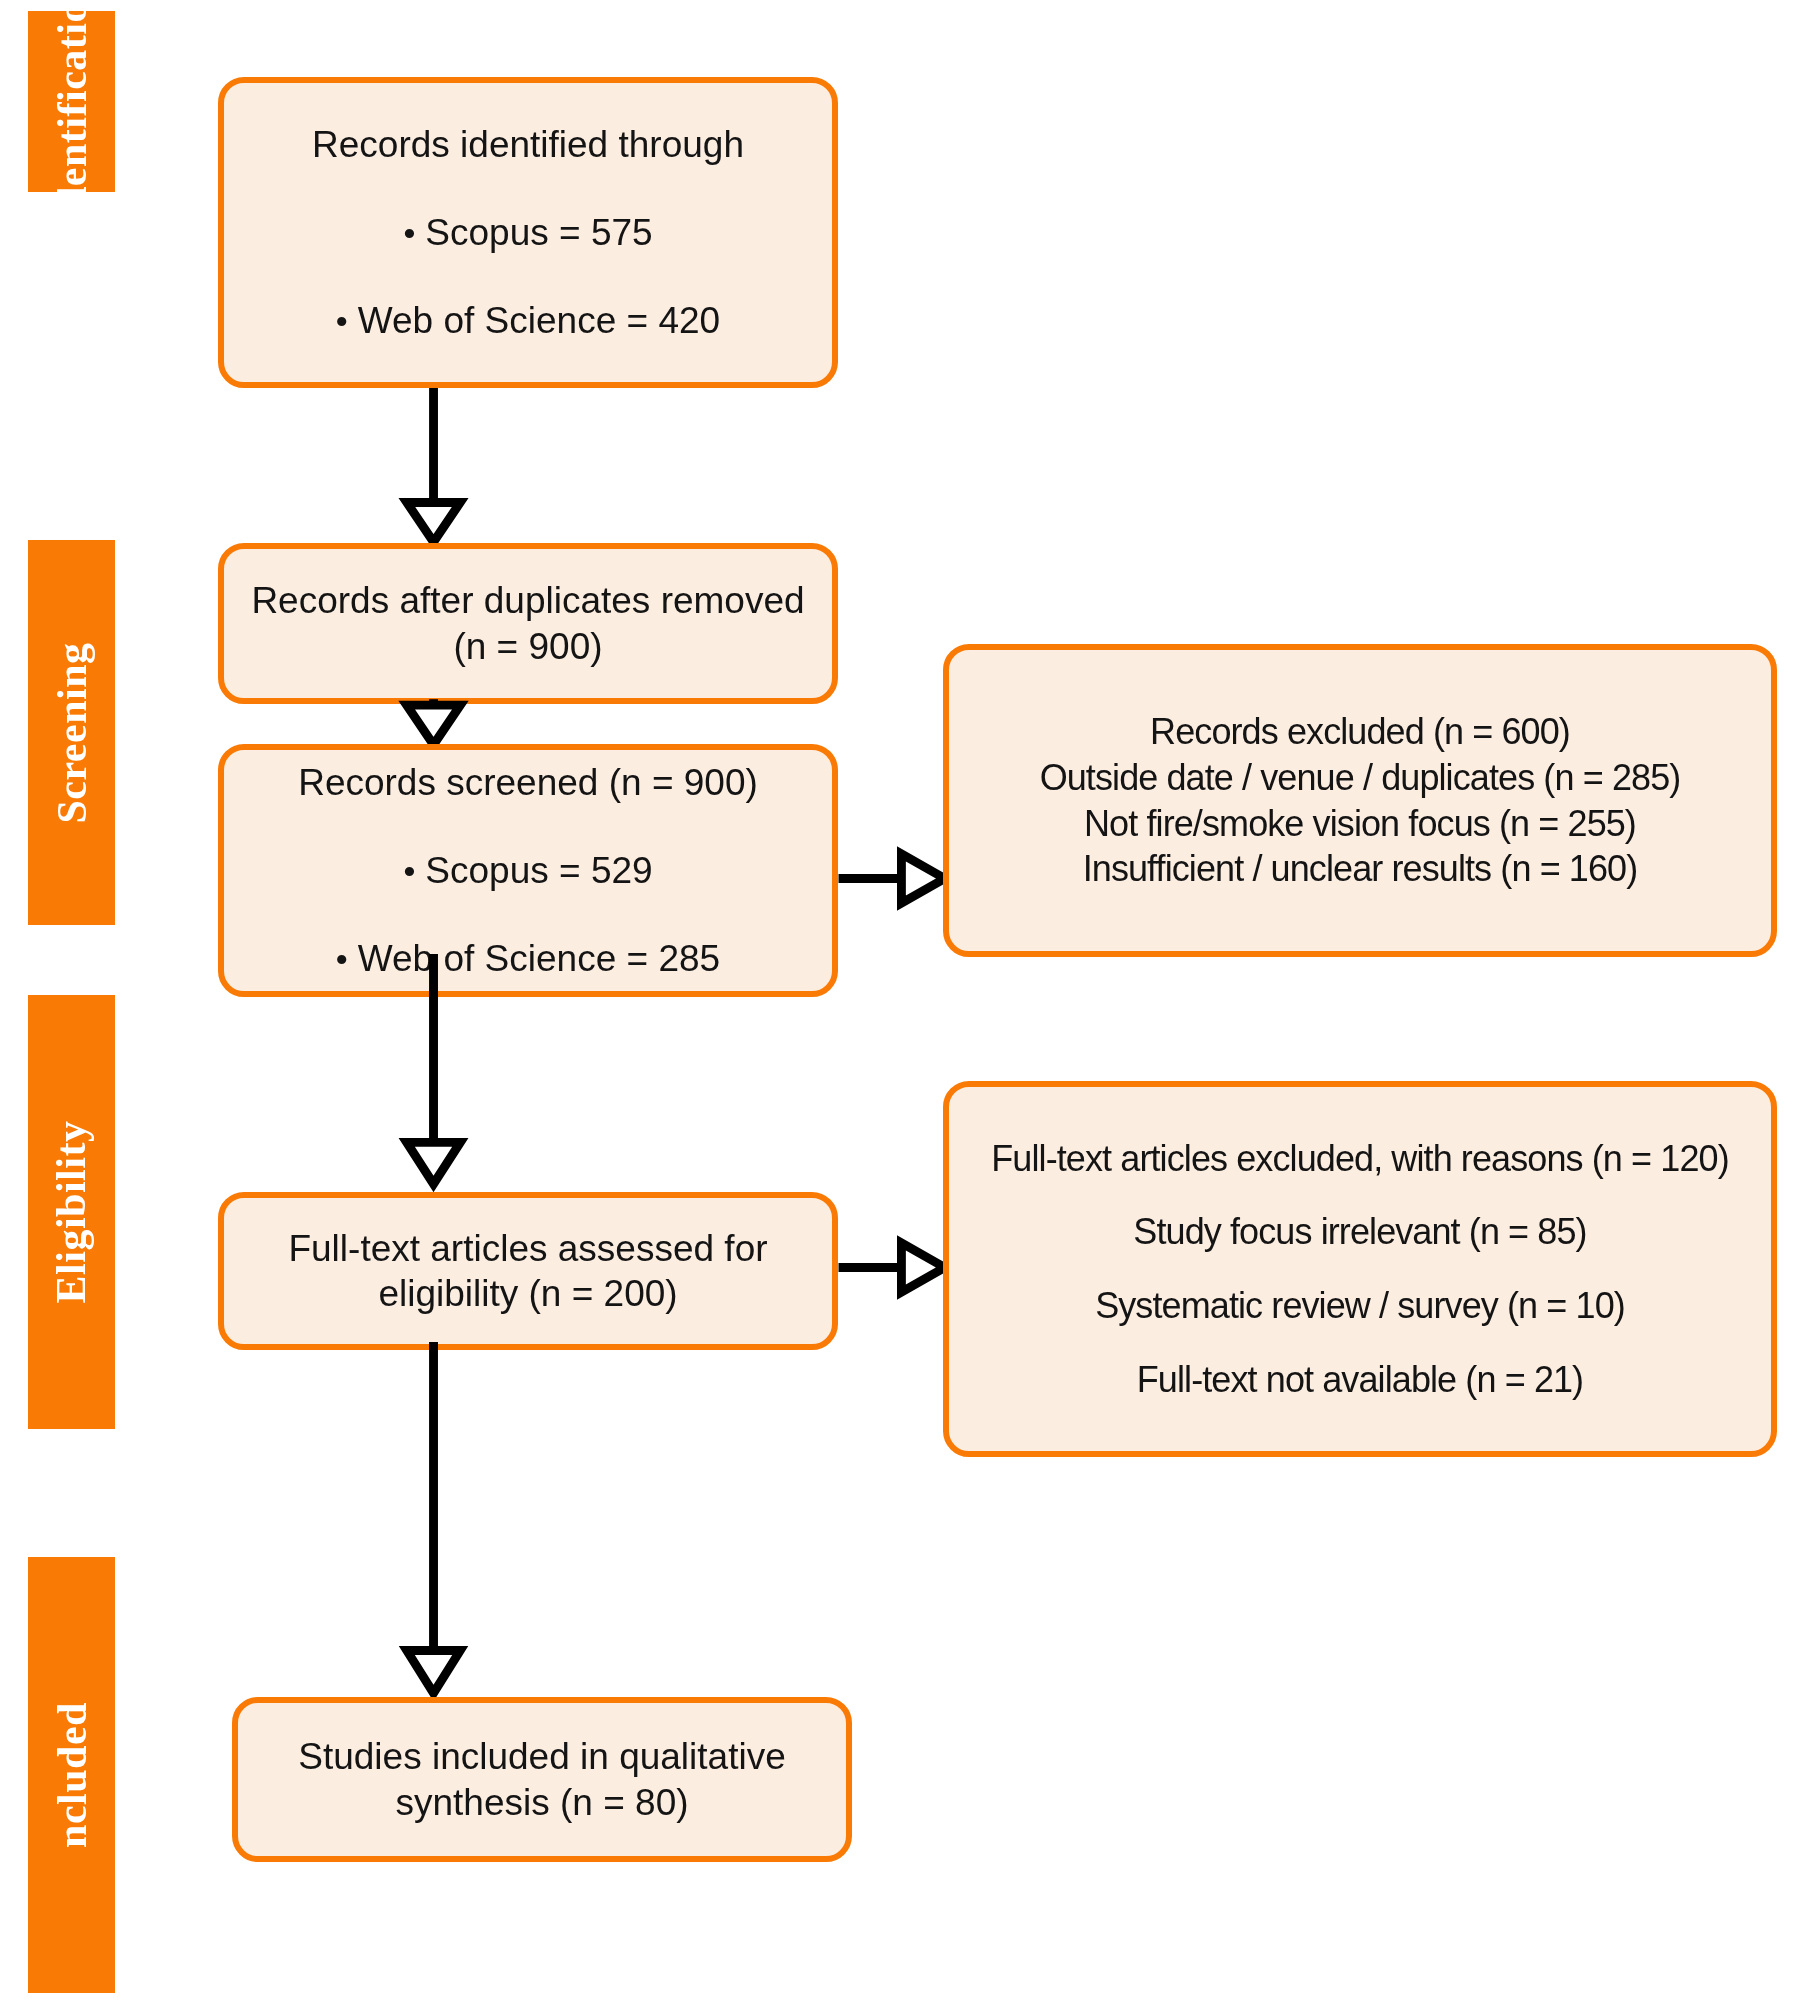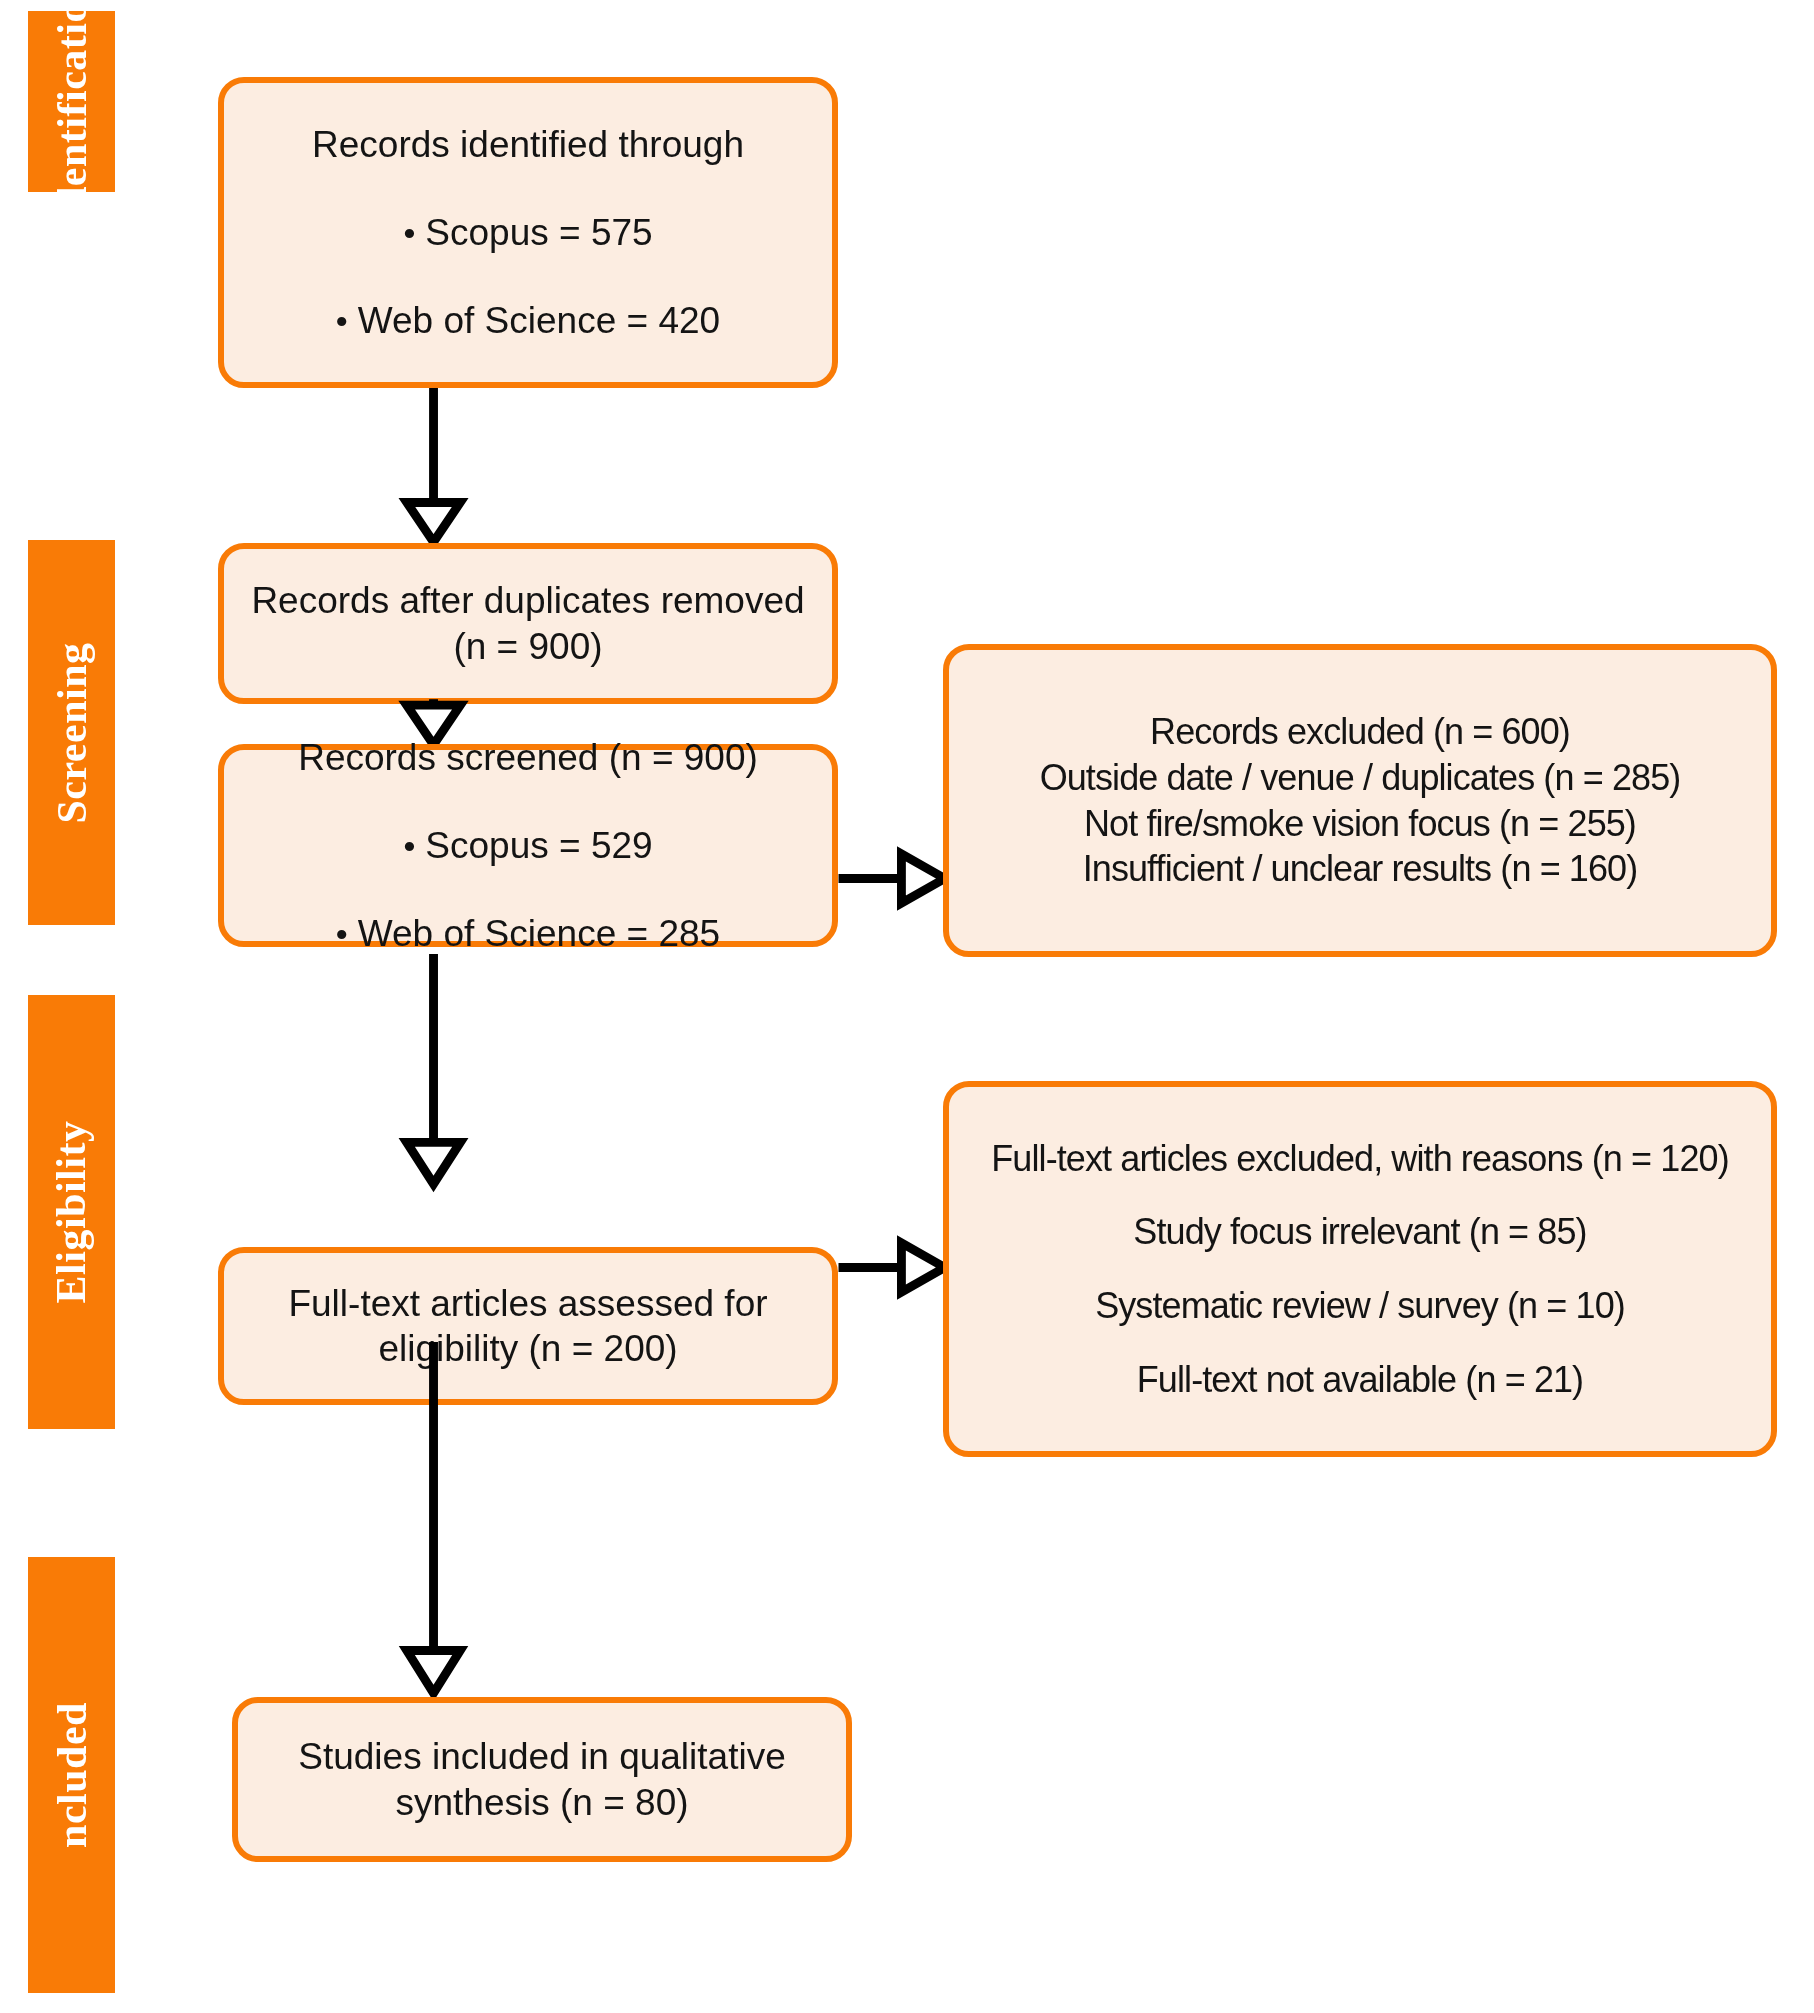--- a/index.html
+++ b/index.html
@@ -122,21 +122,21 @@
     <span class="line">(n = 900)</span>
   </div>
 
   <div class="conn" style="left:376px; top:699px; width:119px; height:50px;">
     <svg width="119" height="50" viewBox="0 0 120 50">
       <line x1="58" y1="0" x2="58" y2="14" stroke="#000" stroke-width="9"></line>
       <polygon points="31,6 85,6 58,46" fill="#ffffff" stroke="#000" stroke-width="9" stroke-linejoin="miter"></polygon>
     </svg>
   </div>
 
-  <div class="flow-box" style="left:218px; top:744px; width:620px; height:203px;">
+  <div class="flow-box" style="left:218px; top:744px; width:620px; height:253px;">
     <span class="line">Records screened (n = 900)</span>
     <span class="bullet-line">Scopus = 529</span>
     <span class="bullet-line">Web of Science = 285</span>
   </div>
 
   <div class="conn" style="left:838px; top:849px; width:119px; height:59px;">
     <svg width="119" height="59" viewBox="0 0 120 60">
       <line x1="0" y1="30" x2="72" y2="30" stroke="#000" stroke-width="9"></line>
       <polygon points="64,5 64,55 108,30" fill="#ffffff" stroke="#000" stroke-width="9" stroke-linejoin="miter"></polygon>
     </svg>
@@ -149,21 +149,21 @@
     <span class="line">Insufficient / unclear results (n = 160)</span>
   </div>
 
   <div class="conn" style="left:376px; top:954px; width:119px; height:234px;">
     <svg width="119" height="234" viewBox="0 0 120 236">
       <line x1="58" y1="0" x2="58" y2="202" stroke="#000" stroke-width="9"></line>
       <polygon points="31,190 85,190 58,232" fill="#ffffff" stroke="#000" stroke-width="9" stroke-linejoin="miter"></polygon>
     </svg>
   </div>
 
-  <div class="flow-box" style="left:218px; top:1247px; width:620px; height:158px;">
+  <div class="flow-box" style="left:218px; top:1192px; width:620px; height:158px;">
     <span class="line">Full-text articles assessed for</span>
     <span class="line">eligibility (n = 200)</span>
   </div>
 
   <div class="conn" style="left:838px; top:1238px; width:119px; height:59px;">
     <svg width="119" height="59" viewBox="0 0 120 60">
       <line x1="0" y1="30" x2="72" y2="30" stroke="#000" stroke-width="9"></line>
       <polygon points="64,5 64,55 108,30" fill="#ffffff" stroke="#000" stroke-width="9" stroke-linejoin="miter"></polygon>
     </svg>
   </div>

